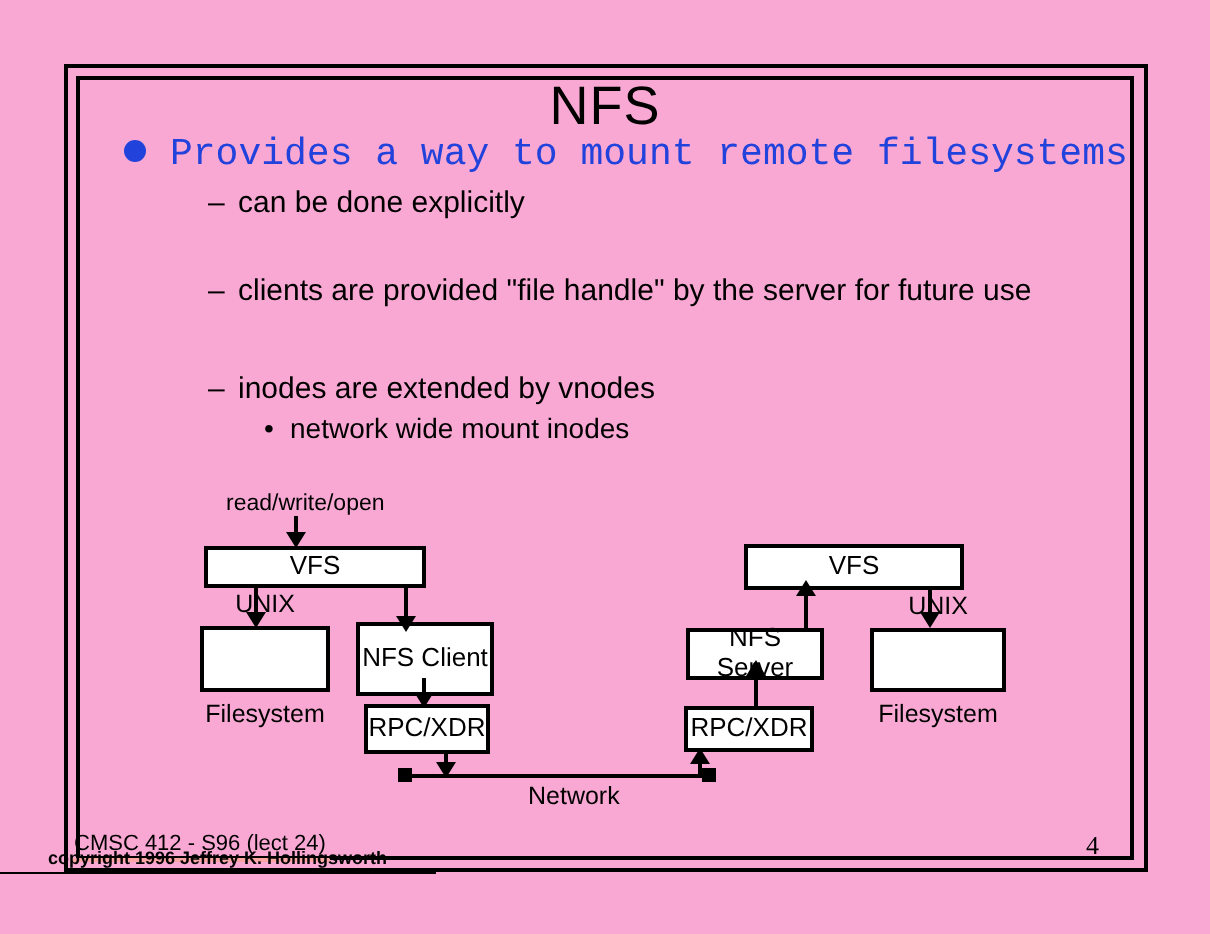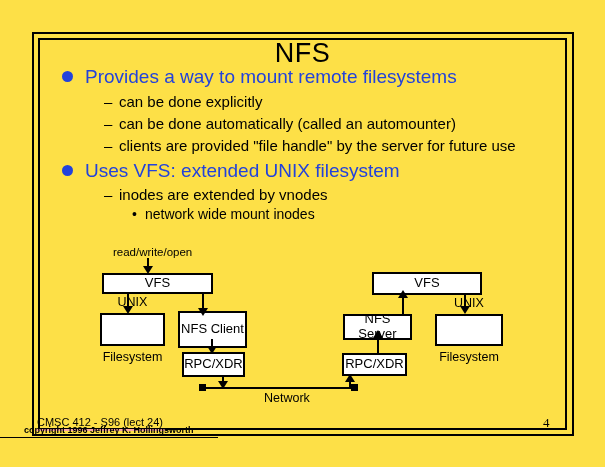--- a/index.html
+++ b/index.html
@@ -1,28 +1,28 @@
 <!DOCTYPE html>
 <html><head>
 <meta charset="utf-8">
 <style>
   html,body { margin:0; padding:0; background:#ffffff; }
   .slide {
-    position:relative; width:605px; height:467px; background:#fde047;
+    position:relative; width:605px; height:467px; background:#f9a8d4;
     font-family:"Liberation Sans", sans-serif; color:#000; overflow:hidden;
   }
   .frame { position:absolute; border:2px solid #000; box-sizing:border-box; }
   .frame.outer { left:32px; top:32px; width:542px; height:404px; }
   .frame.inner { left:38px; top:38px; width:529px; height:392px; }
 
   .title { position:absolute; left:0; right:0; top:38px; text-align:center;
            font-size:27px; letter-spacing:0.5px; }
 
   .row { position:absolute; white-space:nowrap; }
-  .l1 { left:62px; font-size:19px; color:#2242DC; }
+  .l1 { left:62px; font-size:19px; color:#2242DC;font-family:Liberation Mono, monospace; }
   .l1 .disc { display:inline-block; width:11px; height:11px; border-radius:50%;
               background:#2242DC; margin-right:12px; vertical-align:1px; }
   .l2 { left:104px; font-size:15px; }
   .l2 .mark { display:inline-block; width:15px; }
   .l3 { left:132px; font-size:14px; }
   .l3 .mark { display:inline-block; width:13px; }
 
   .api-label { position:absolute; left:113px; top:246px; font-size:11.5px; }
 
   .dbox { position:absolute; border:2px solid #000; box-sizing:border-box;
@@ -65,28 +65,22 @@
   <div class="frame inner"></div>
 
   <div class="title">NFS</div>
 
   <div class="row l1" style="top:66px">
     <span class="disc"></span><span>Provides a way to mount remote filesystems</span>
   </div>
   <div class="row l2" style="top:93px">
     <span class="mark">–</span><span>can be done explicitly</span>
   </div>
-  <div class="row l2" style="top:115px">
-    <span class="mark">–</span><span>can be done automatically (called an automounter)</span>
-  </div>
   <div class="row l2" style="top:137px">
     <span class="mark">–</span><span>clients are provided "file handle" by the server for future use</span>
-  </div>
-  <div class="row l1" style="top:160px">
-    <span class="disc"></span><span>Uses VFS: extended UNIX filesystem</span>
   </div>
   <div class="row l2" style="top:186px">
     <span class="mark">–</span><span>inodes are extended by vnodes</span>
   </div>
   <div class="row l3" style="top:206px">
     <span class="mark">•</span><span>network wide mount inodes</span>
   </div>
 
   <div class="api-label">read/write/open</div>
 

